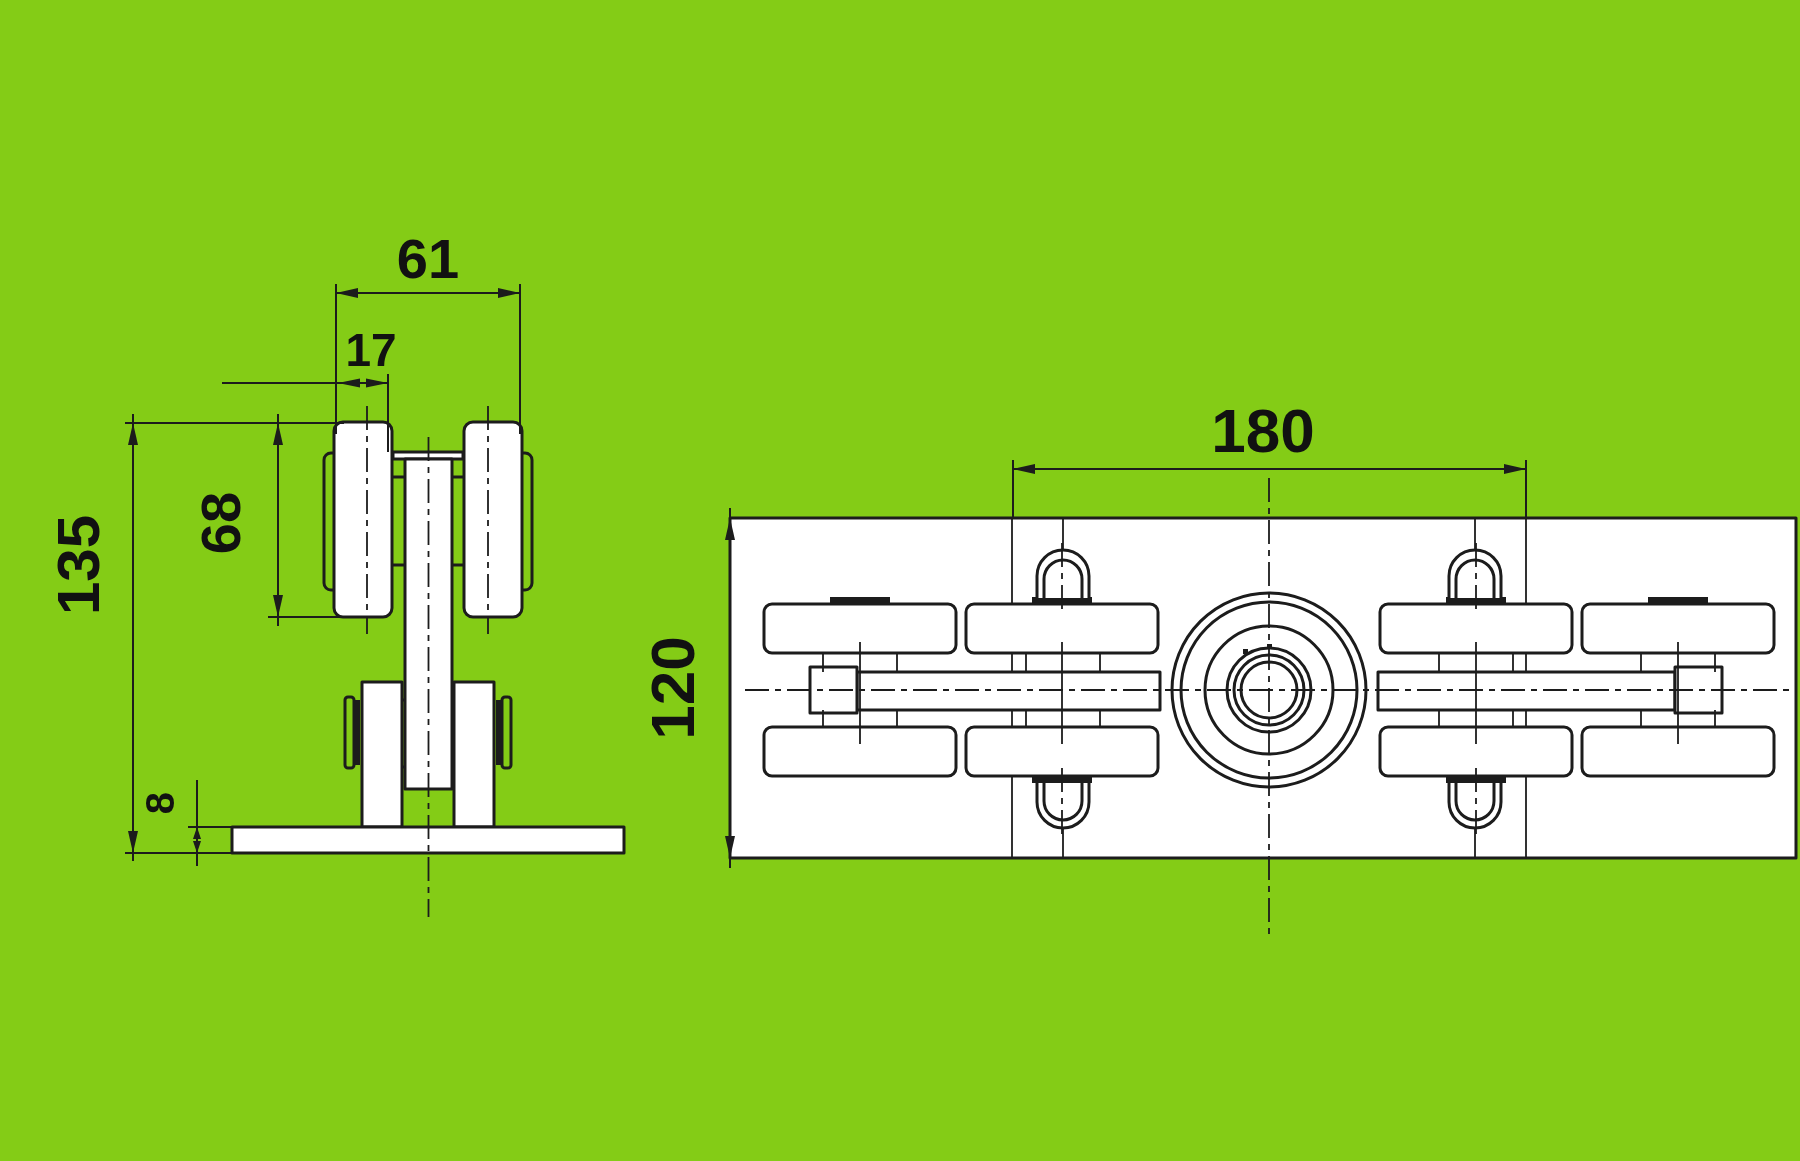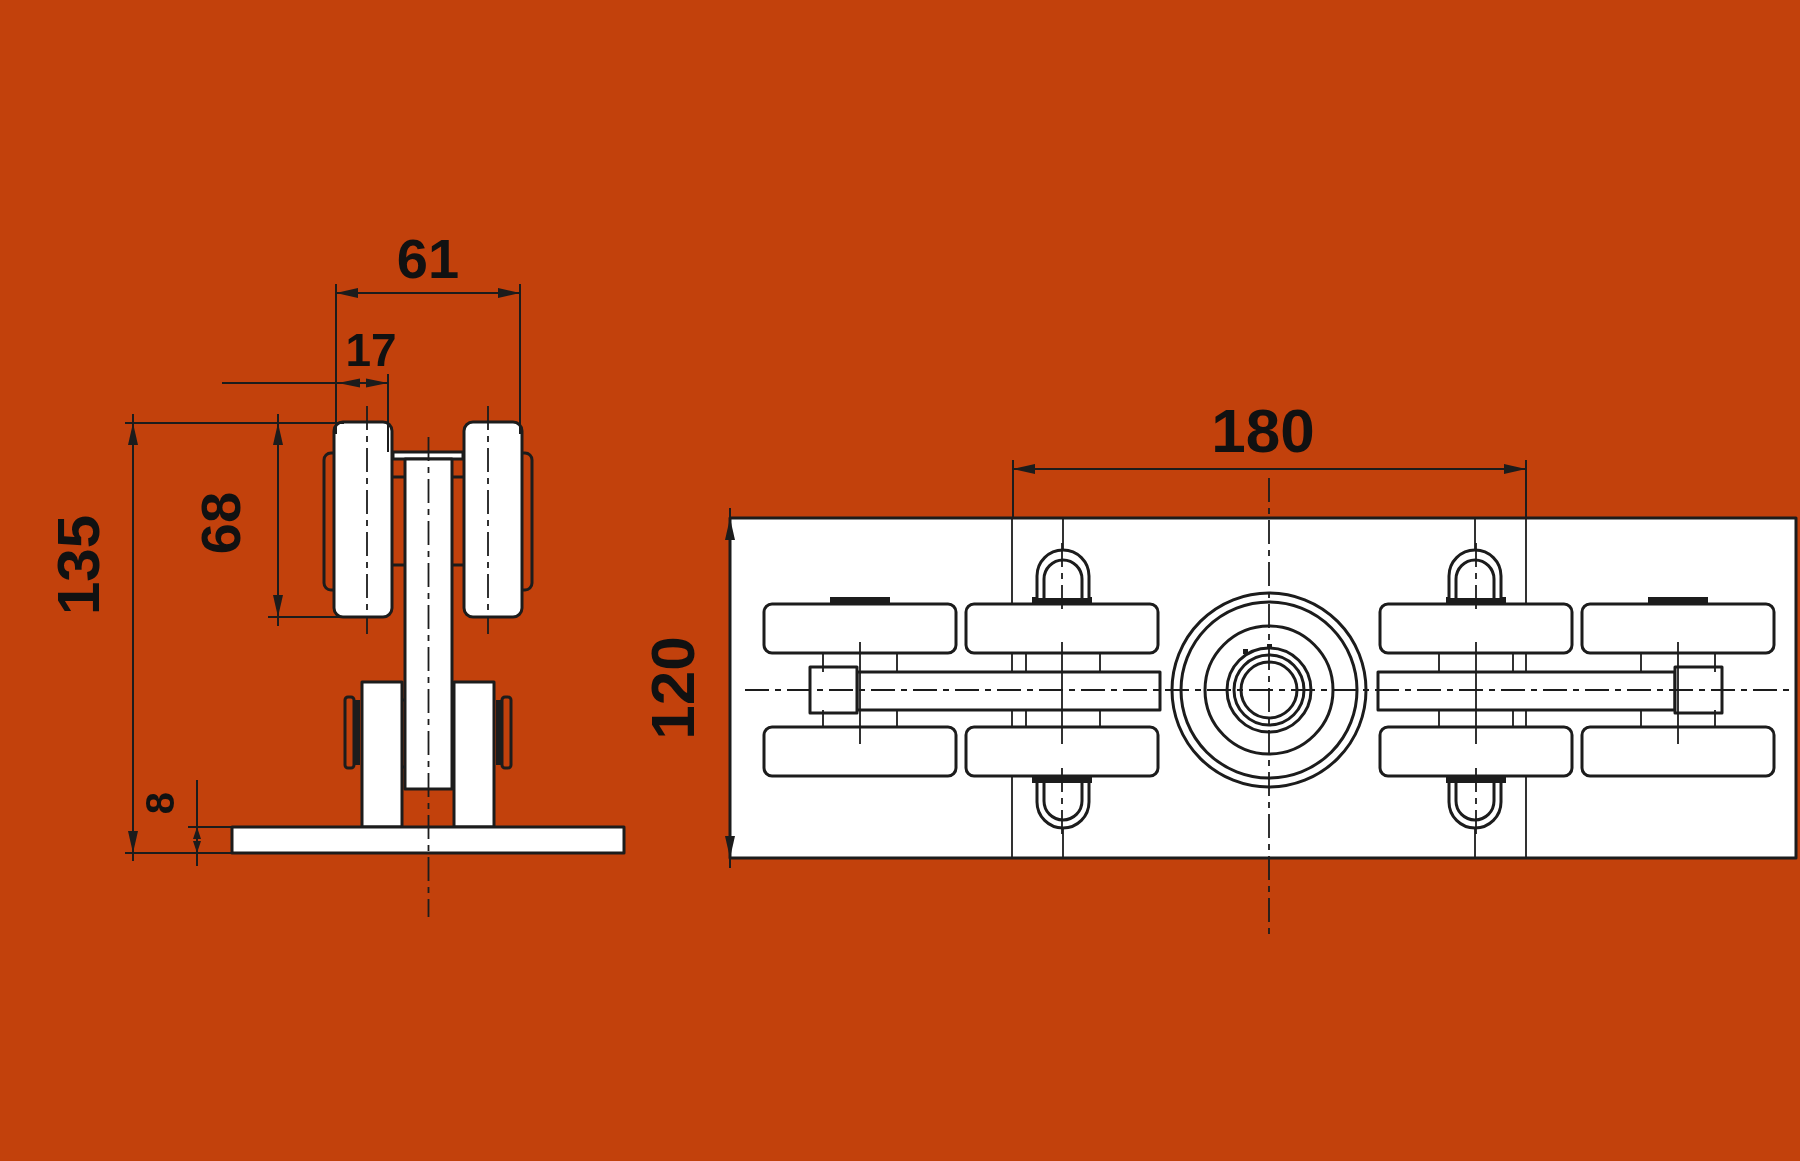--- a/index.html
+++ b/index.html
@@ -1,16 +1,16 @@
 <!DOCTYPE html>
 <html><head>
 <meta charset="utf-8">
 <style>
   html,body{margin:0;padding:0;background:#ffffff;}
-  .stage{width:1800px;height:1161px;position:relative;background:#c2410c;overflow:hidden;
+  .stage{width:1800px;height:1161px;position:relative;background:#84cc16;overflow:hidden;
          font-family:"Liberation Sans", sans-serif;}
   svg{display:block}
   .w{fill:#ffffff;stroke:#1c1c1c;stroke-width:3;stroke-linejoin:round;}
   .s{fill:none;stroke:#1c1c1c;stroke-width:3;stroke-linejoin:round;stroke-linecap:butt;}
   .b{fill:#1c1c1c;stroke:none;}
   .d{fill:none;stroke:#1c1c1c;stroke-width:2;}
   .a{fill:#1c1c1c;stroke:none;}
   .cl{fill:none;stroke:#1c1c1c;stroke-width:1.8;stroke-dasharray:24 6 6 6;}
   .pc{fill:none;stroke:#1c1c1c;stroke-width:1.8;}
   text.t{fill:#111111;font-family:"Liberation Sans",sans-serif;font-weight:700;}

